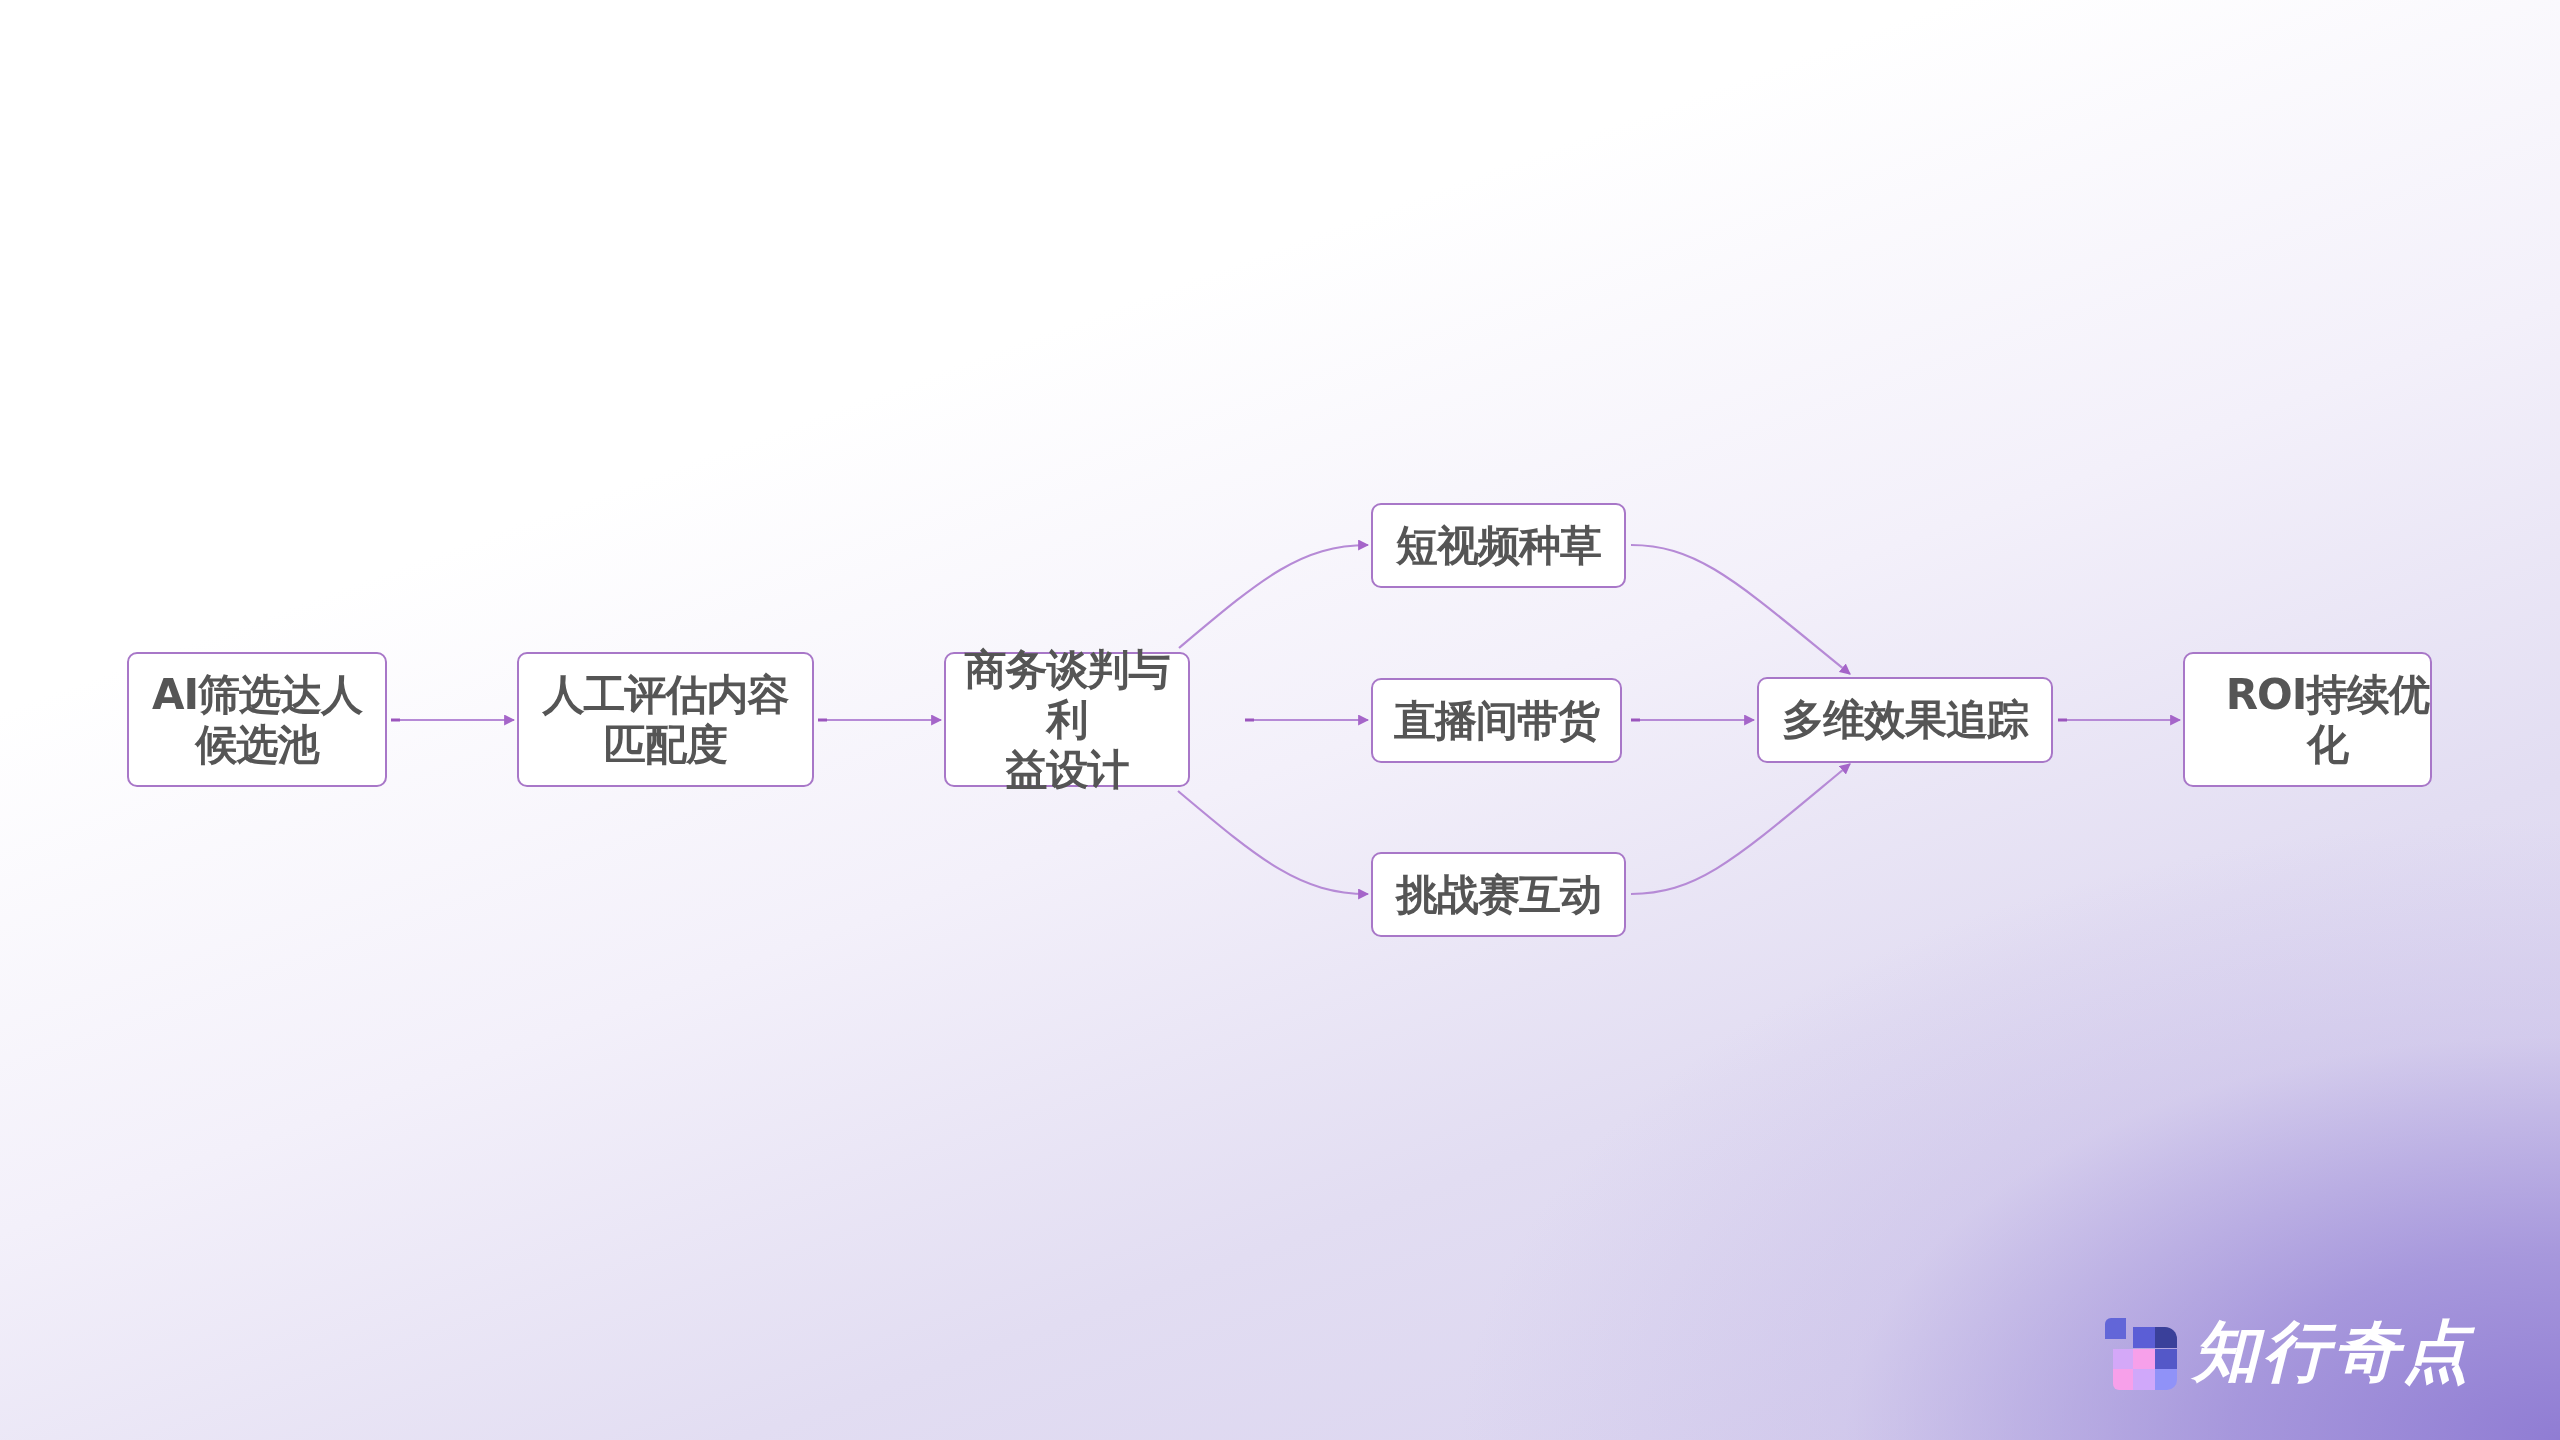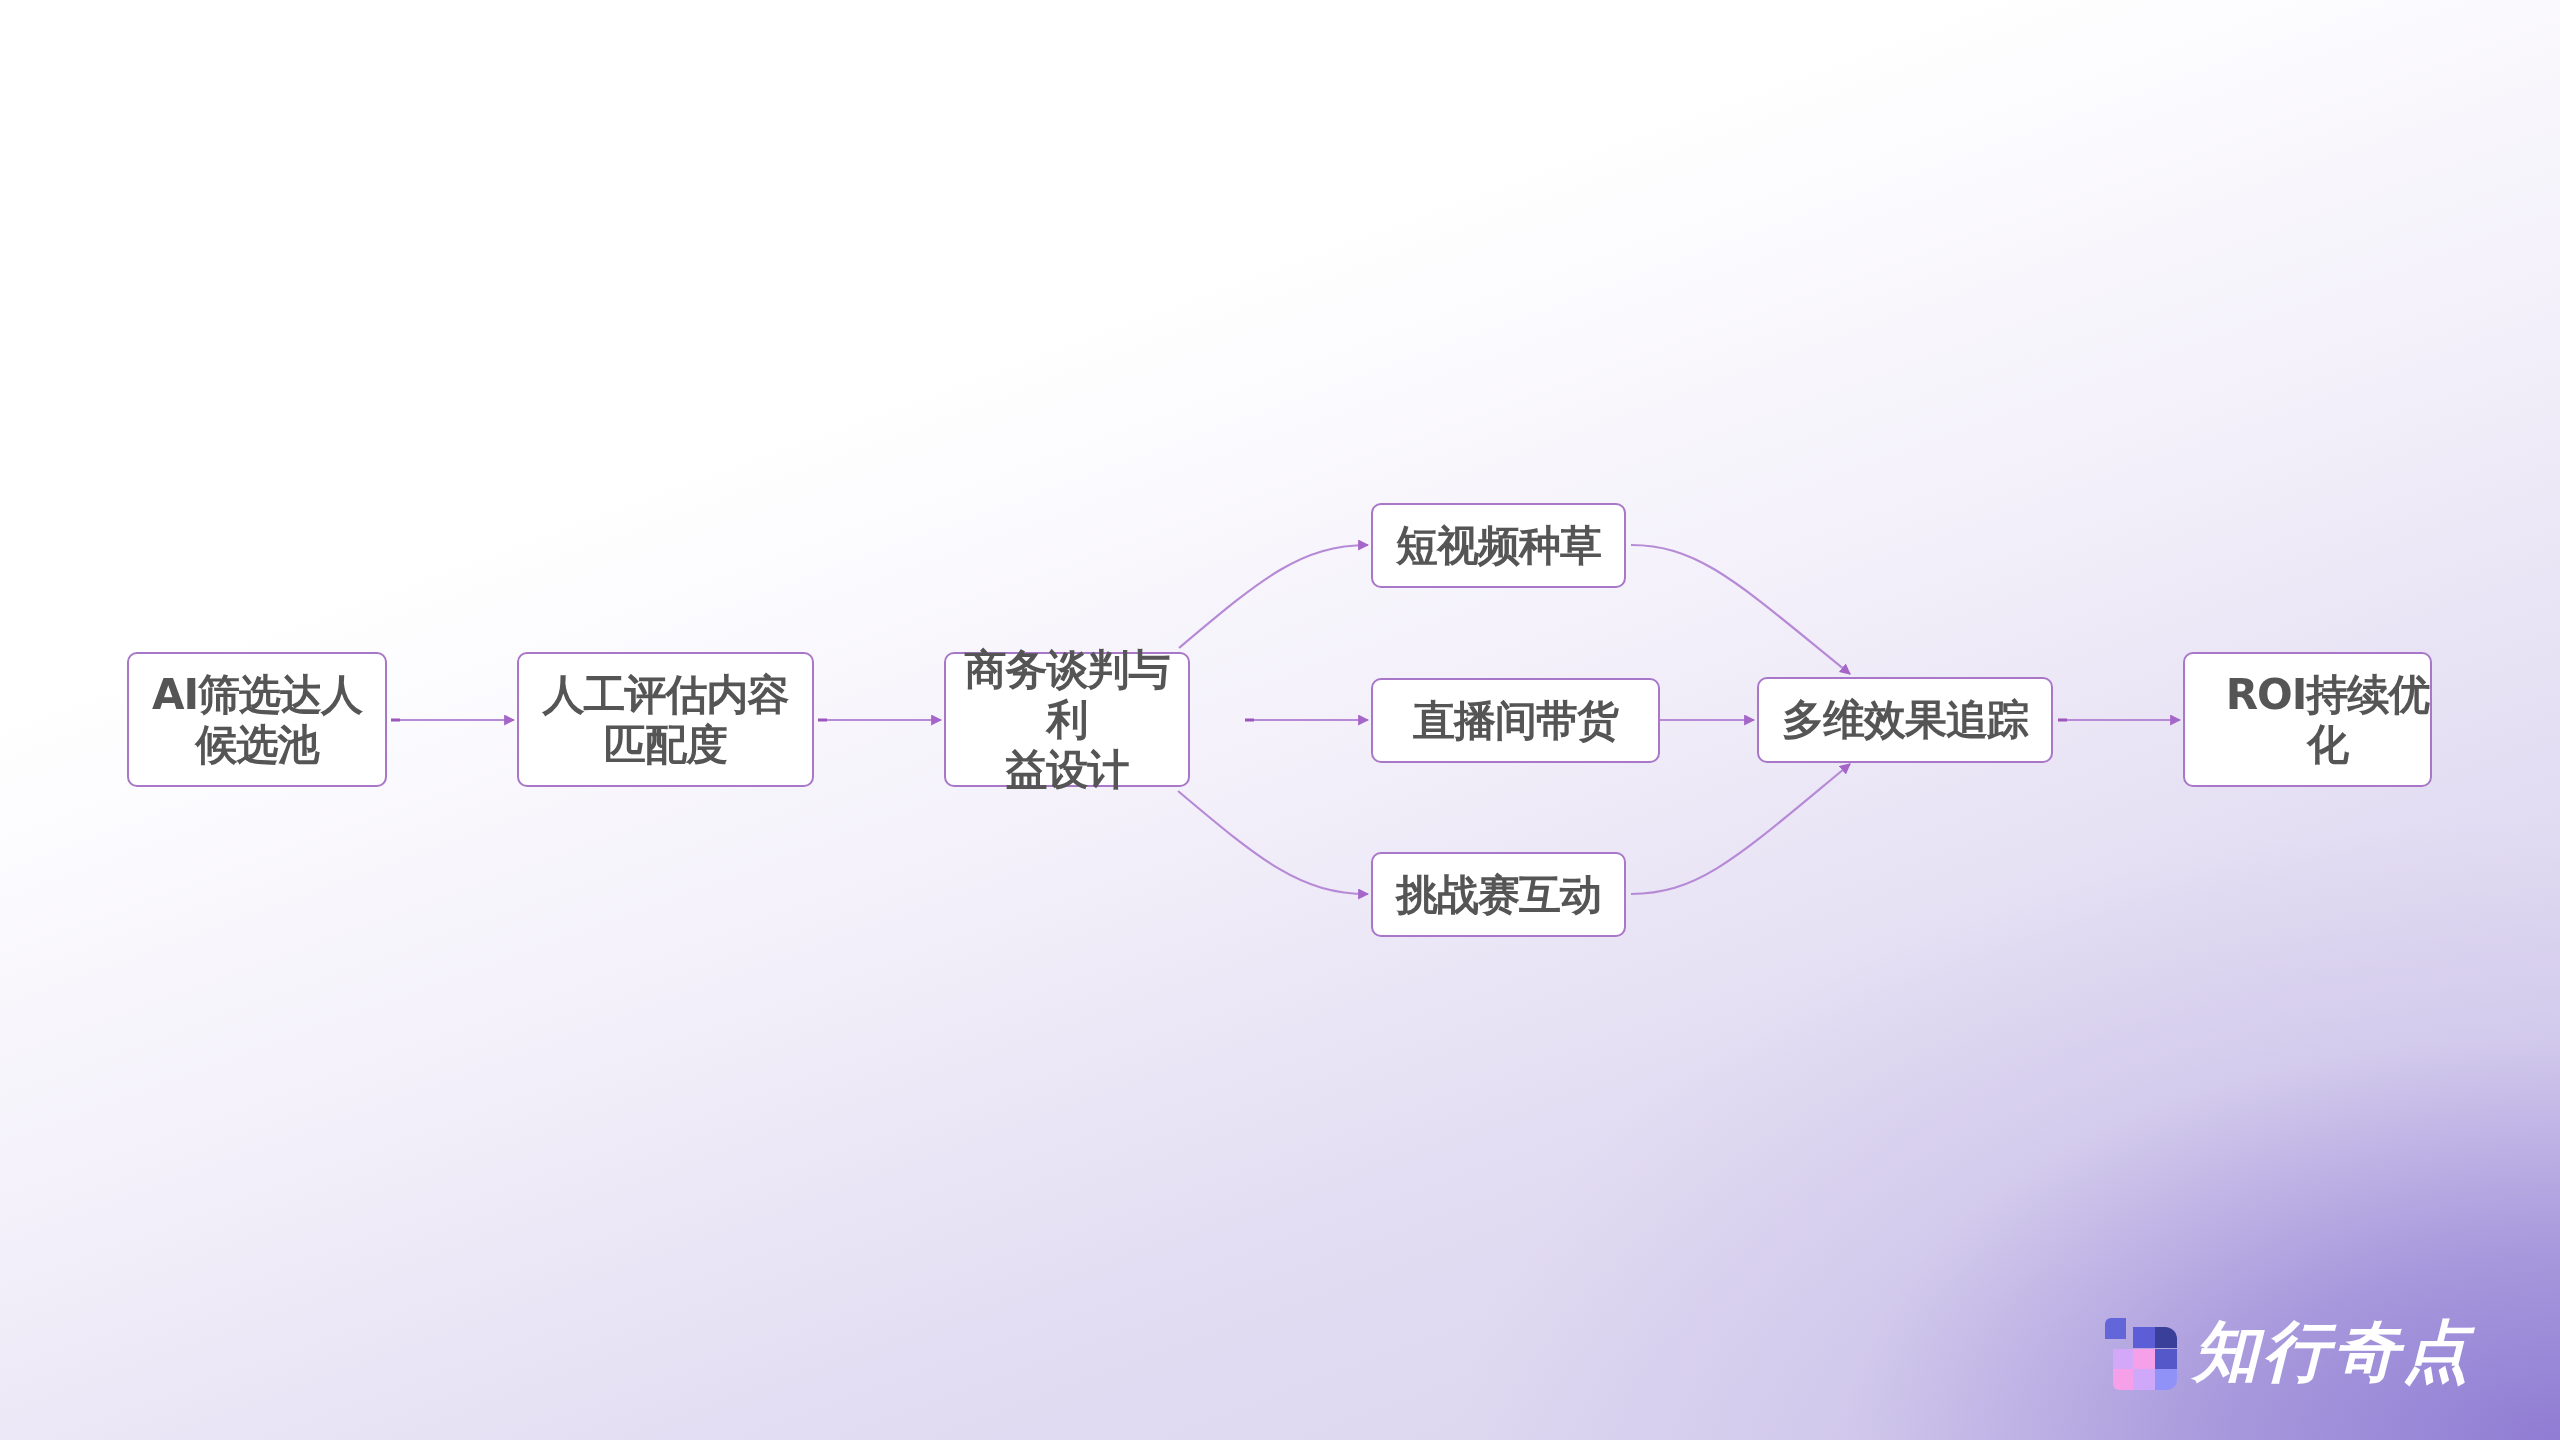--- a/index.html
+++ b/index.html
@@ -78,21 +78,21 @@
   <span class="node-label">人工评估内容
 匹配度</span>
 </div>
 <div class="node" style="left:944px;top:652px;width:246px;height:135px;">
   <span class="node-label">商务谈判与利
 益设计</span>
 </div>
 <div class="node" style="left:1371px;top:503px;width:255px;height:85px;">
   <span class="node-label">短视频种草</span>
 </div>
-<div class="node" style="left:1371px;top:678px;width:289px;height:85px;">
+<div class="node" style="left:1371px;top:678px;width:251px;height:85px;">
   <span class="node-label">直播间带货</span>
 </div>
 <div class="node" style="left:1371px;top:852px;width:255px;height:85px;">
   <span class="node-label">挑战赛互动</span>
 </div>
 <div class="node" style="left:1757px;top:677px;width:296px;height:86px;">
   <span class="node-label">多维效果追踪</span>
 </div>
 <div class="node" style="left:2183px;top:652px;width:249px;height:135px;padding-left:40px;">
   <span class="node-label">ROI持续优

